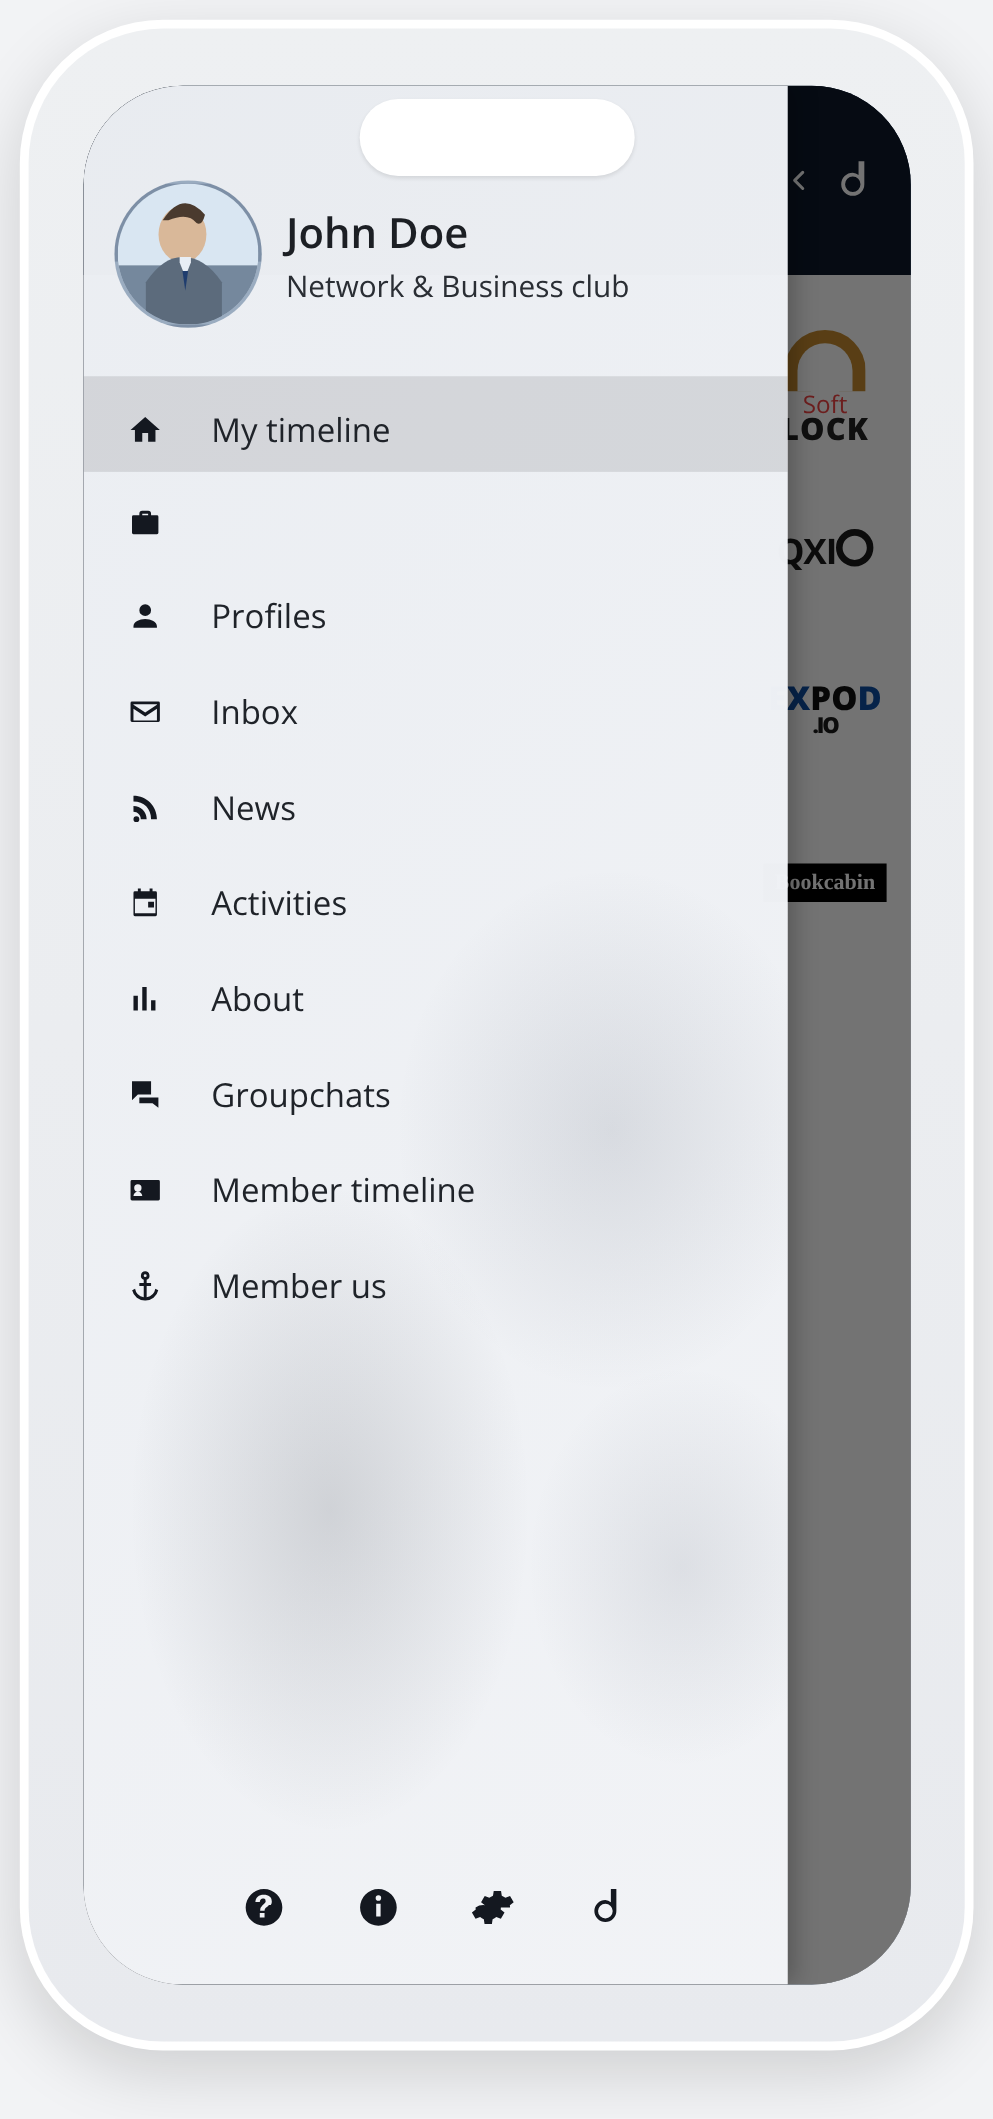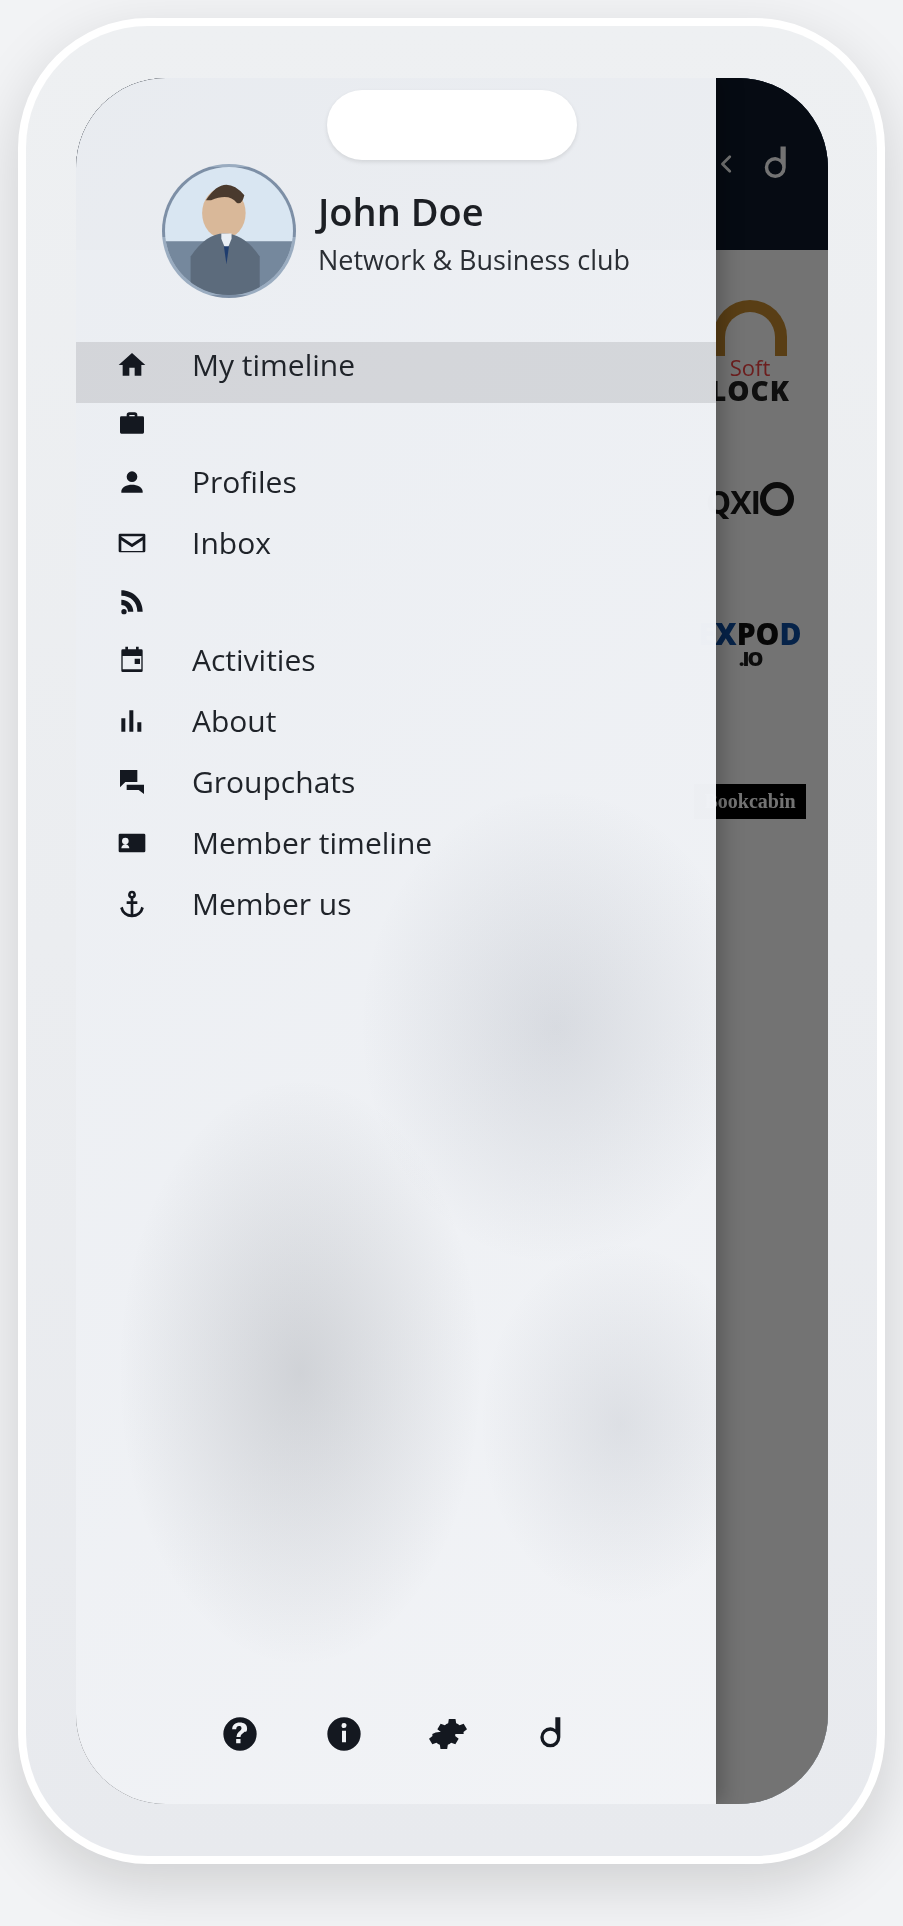--- a/index.html
+++ b/index.html
@@ -146,21 +146,21 @@
     content:"";
     position:absolute;
     inset:0;
     background:
       radial-gradient(ellipse 280px 340px at 75% 55%, rgba(50,60,80,0.12), transparent 70%),
       radial-gradient(ellipse 260px 420px at 35% 75%, rgba(30,35,45,0.15), transparent 70%),
       radial-gradient(ellipse 200px 260px at 85% 78%, rgba(50,60,80,0.10), transparent 70%),
       linear-gradient(135deg, rgba(230,235,242,0.5), rgba(244,246,250,0.5));
     pointer-events:none;
   }
-  .drawer > *{position:relative;justify-content:center;}
+  .drawer > *{position:relative;}
 
   
   .profile{
     display:flex;
     align-items:center;
     gap:22px;
     padding:46px 28px 32px 28px;
     margin-top:40px;
   }
   .avatar{
@@ -179,21 +179,21 @@
   
   .nav{
     display:flex;
     flex-direction:column;
     margin-top:12px;
   }
   .nav-item{
     display:flex;
     align-items:center;
     gap:42px;
-    padding:2px 0 18px 38px;
+    padding:28px 0 18px 38px;
     cursor:pointer;
     font-size:30px;
     color:#1f2329;
   }
   .nav-item.active{
     background:rgba(0,0,0,0.10);
   }
   .nav-item .ic{
     width:36px;
     height:36px;
@@ -361,20 +361,21 @@
               </svg>
             </span>
             <span class="nav-label">Inbox</span>
           </div>
           <div class="nav-item">
             <span class="ic">
               <svg>
                 <use href="#i-rss"></use>
               </svg>
             </span>
+            <span class="nav-label">News</span>
           </div>
           <div class="nav-item">
             <span class="ic">
               <svg>
                 <use href="#i-calendar"></use>
               </svg>
             </span>
             <span class="nav-label">Activities</span>
           </div>
           <div class="nav-item">

